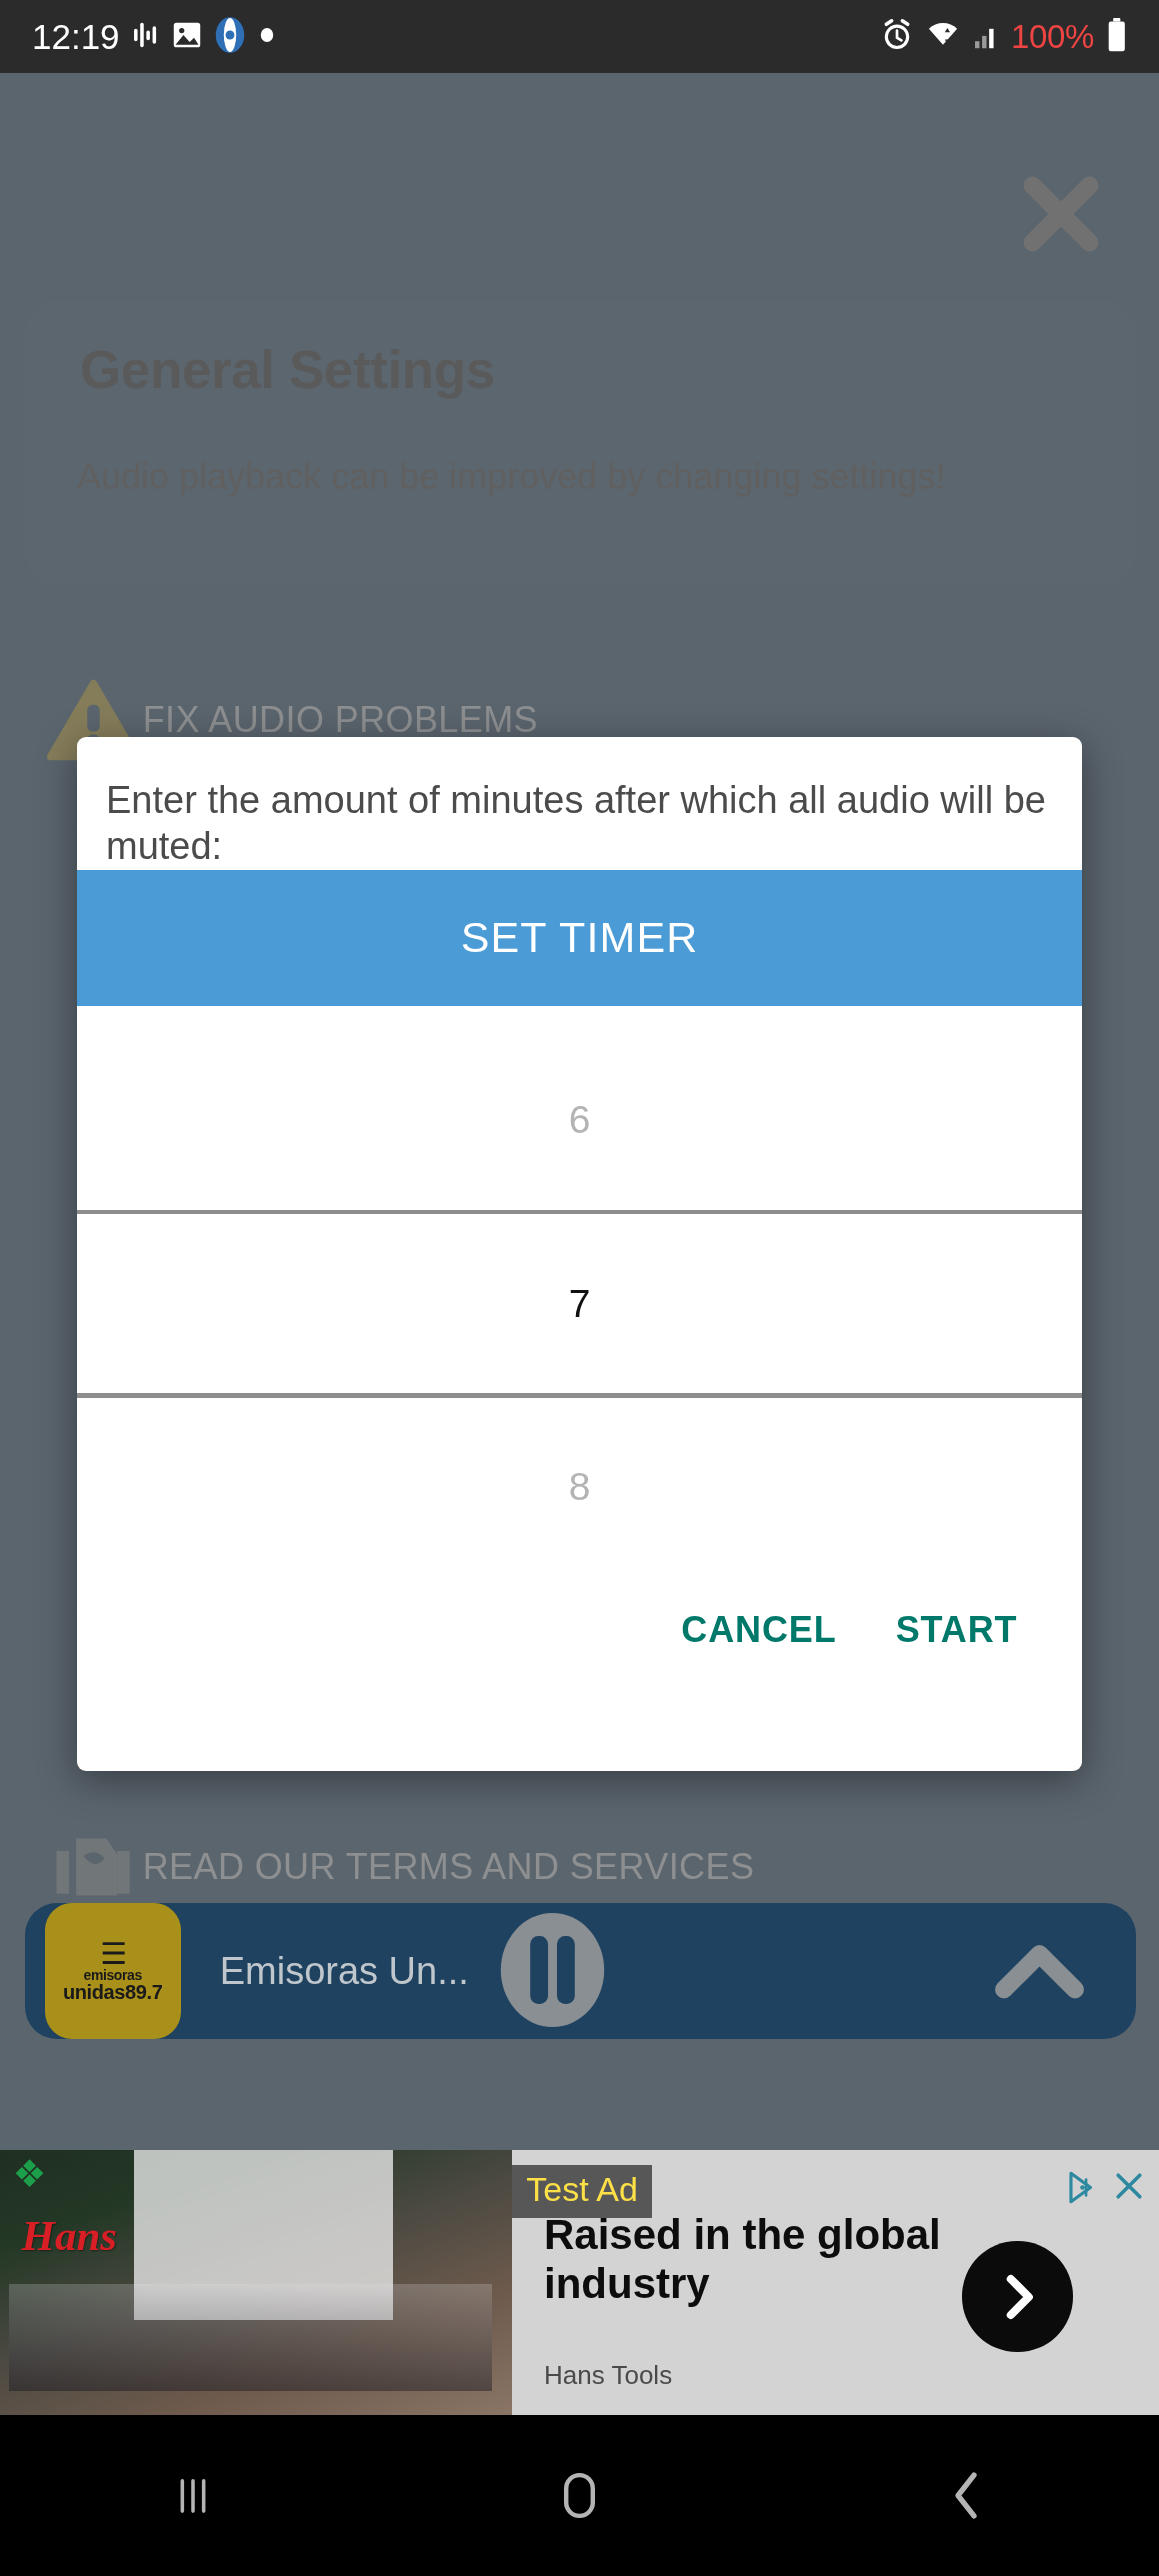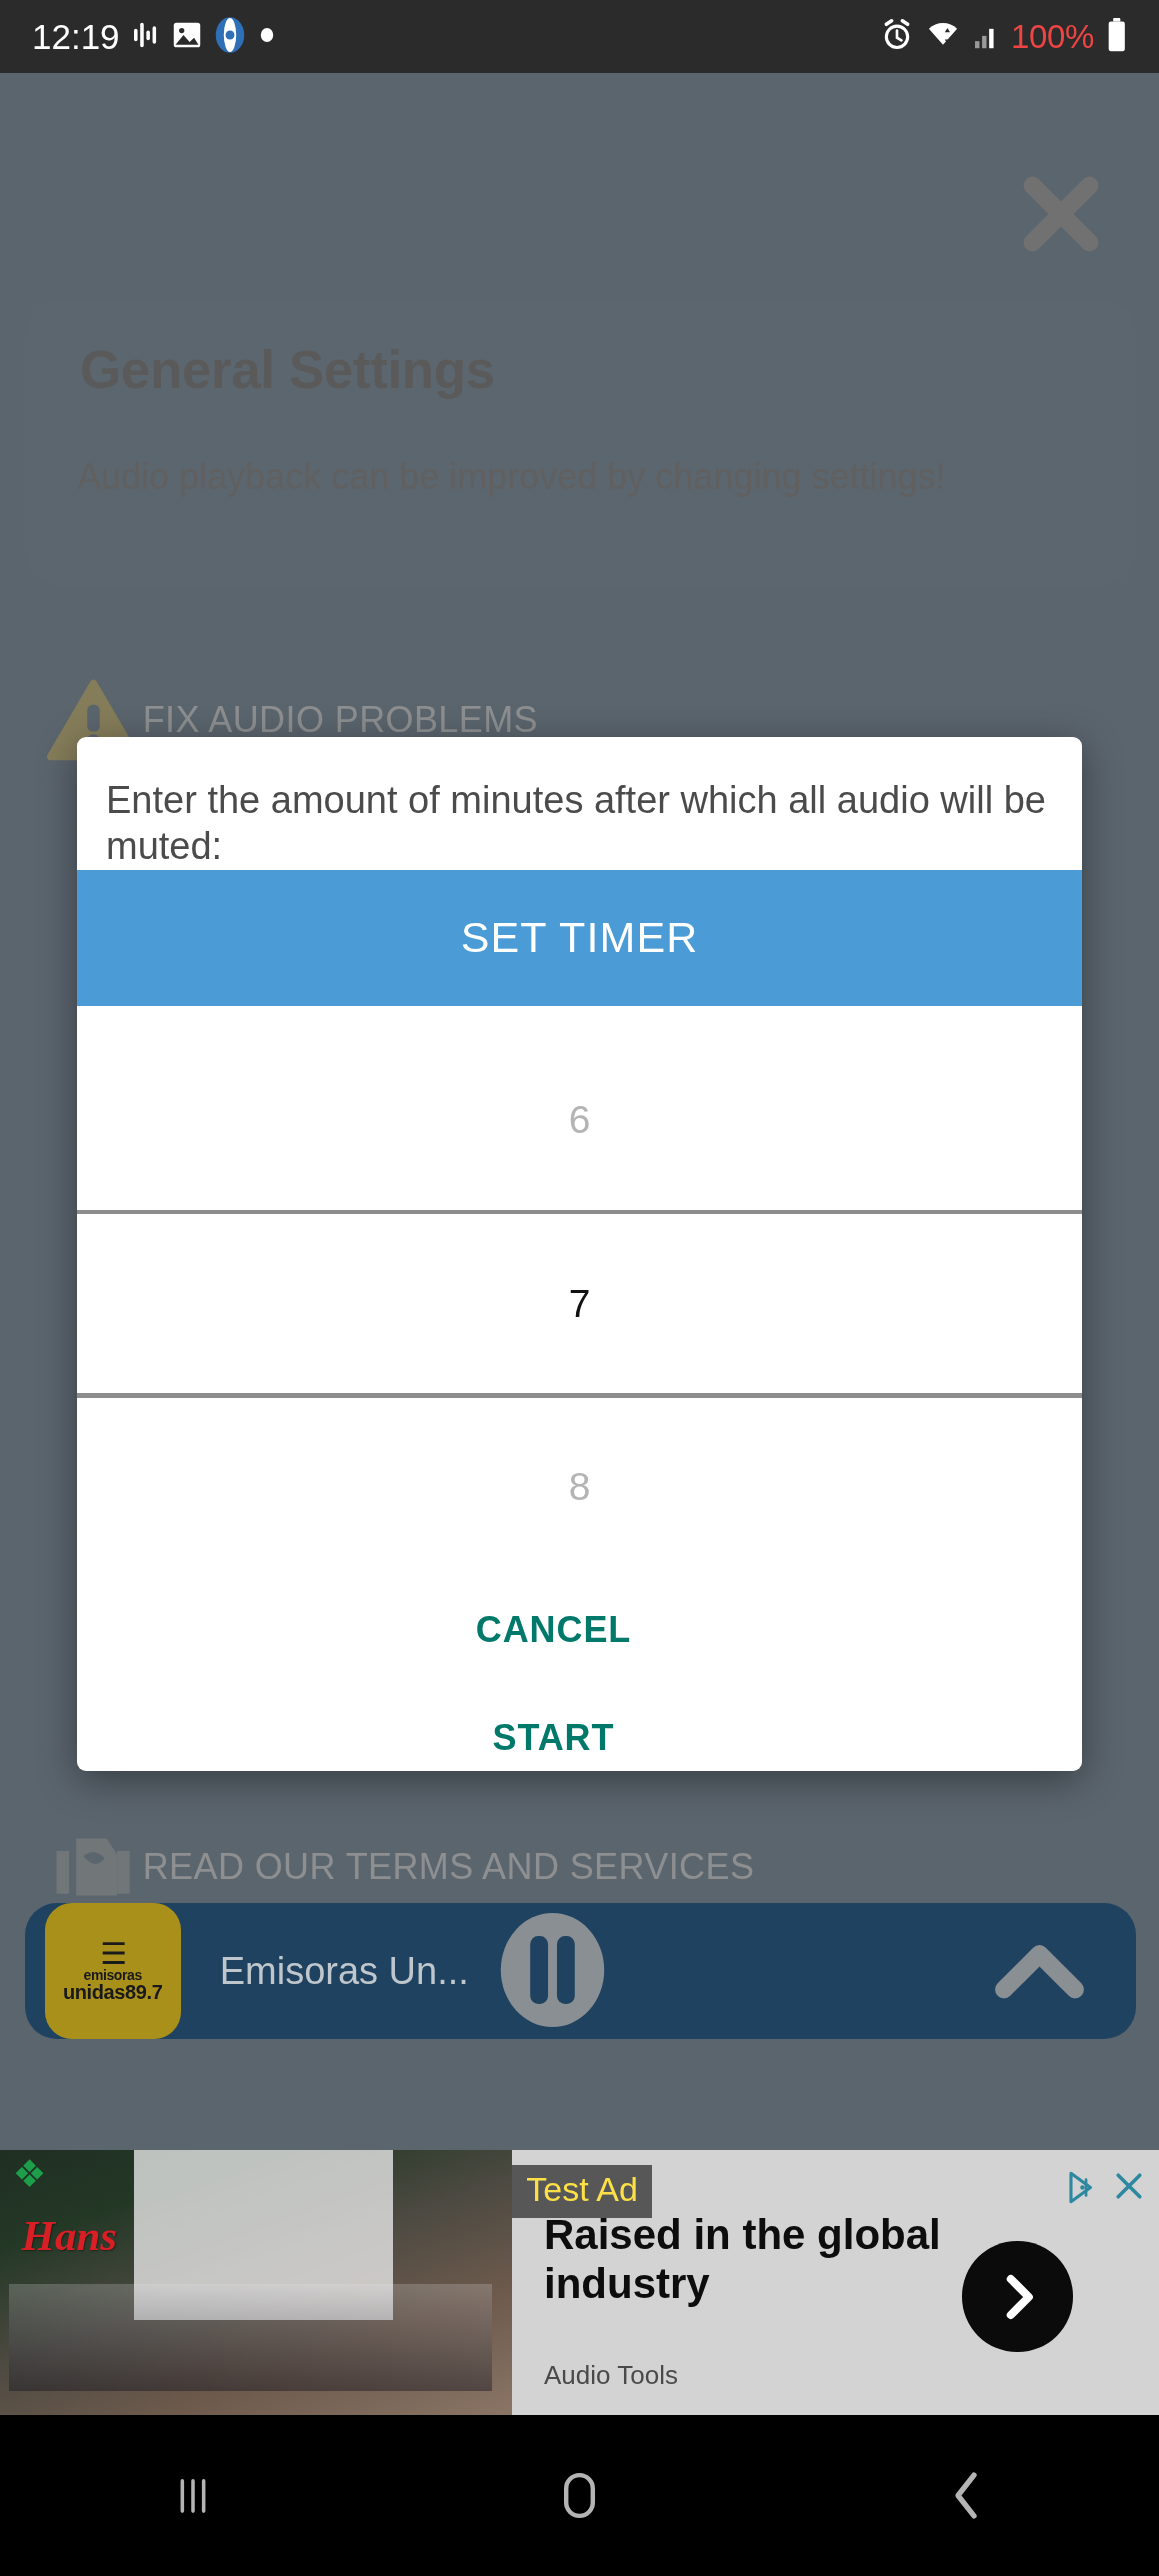--- a/index.html
+++ b/index.html
@@ -214,21 +214,21 @@
     height:179px;
     display:flex; align-items:center; justify-content:center;
     font-size:39px;
     background:#fff;
   }
   .pick-cell.dim { color:#b4b4b4; }
   .pick-cell.sel { color:#111; }
   .pick-divider { height:4.5px; background:#8d8d8d; }
   #dlgActions {
     display:flex; align-items:center; justify-content:flex-end;
-    gap:34px; padding:16px 52px 0 0;flex-direction:column;
+    gap:34px; padding:16px 52px 0 0;
   }
   .dlg-btn {
     background:none; border:none;
     color:#00796b; font-size:36px; font-weight:bold;
     letter-spacing:0.9px;
     padding:16px 12.5px;
     font-family:"Liberation Sans", sans-serif;
     cursor:pointer;
   }
 </style>
@@ -383,21 +383,21 @@
   <div id="adBanner">
     <div id="adImage">
       <div class="wall"></div>
       <div class="shelf"></div>
       <div id="adBrandMark">❖</div>
       <div id="adBrand">Hans</div>
     </div>
   </div>
   <div id="adTestLabel">Test Ad</div>
   <div id="adHeadline">Raised in the global industry</div>
-  <div id="adAdvertiser">Audio Tools</div>
+  <div id="adAdvertiser">Hans Tools</div>
   <div id="adCta">
     <svg width="54" height="54" viewBox="0 0 60 60">
         <path d="M22 10 L42 30 L22 50" stroke="#fff" stroke-width="9" fill="none" stroke-linecap="round" stroke-linejoin="round"></path>
       </svg>
   </div>
   <div id="adChoices">
     <span>
       <svg width="39" height="39" viewBox="0 0 44 44">
           <path d="M9 6 L9 38 L31 22 Z" fill="none" stroke="#2c89a0" stroke-width="3.5" stroke-linejoin="round"></path>
           <circle cx="22" cy="22" r="2.6" fill="#2c89a0"></circle>

